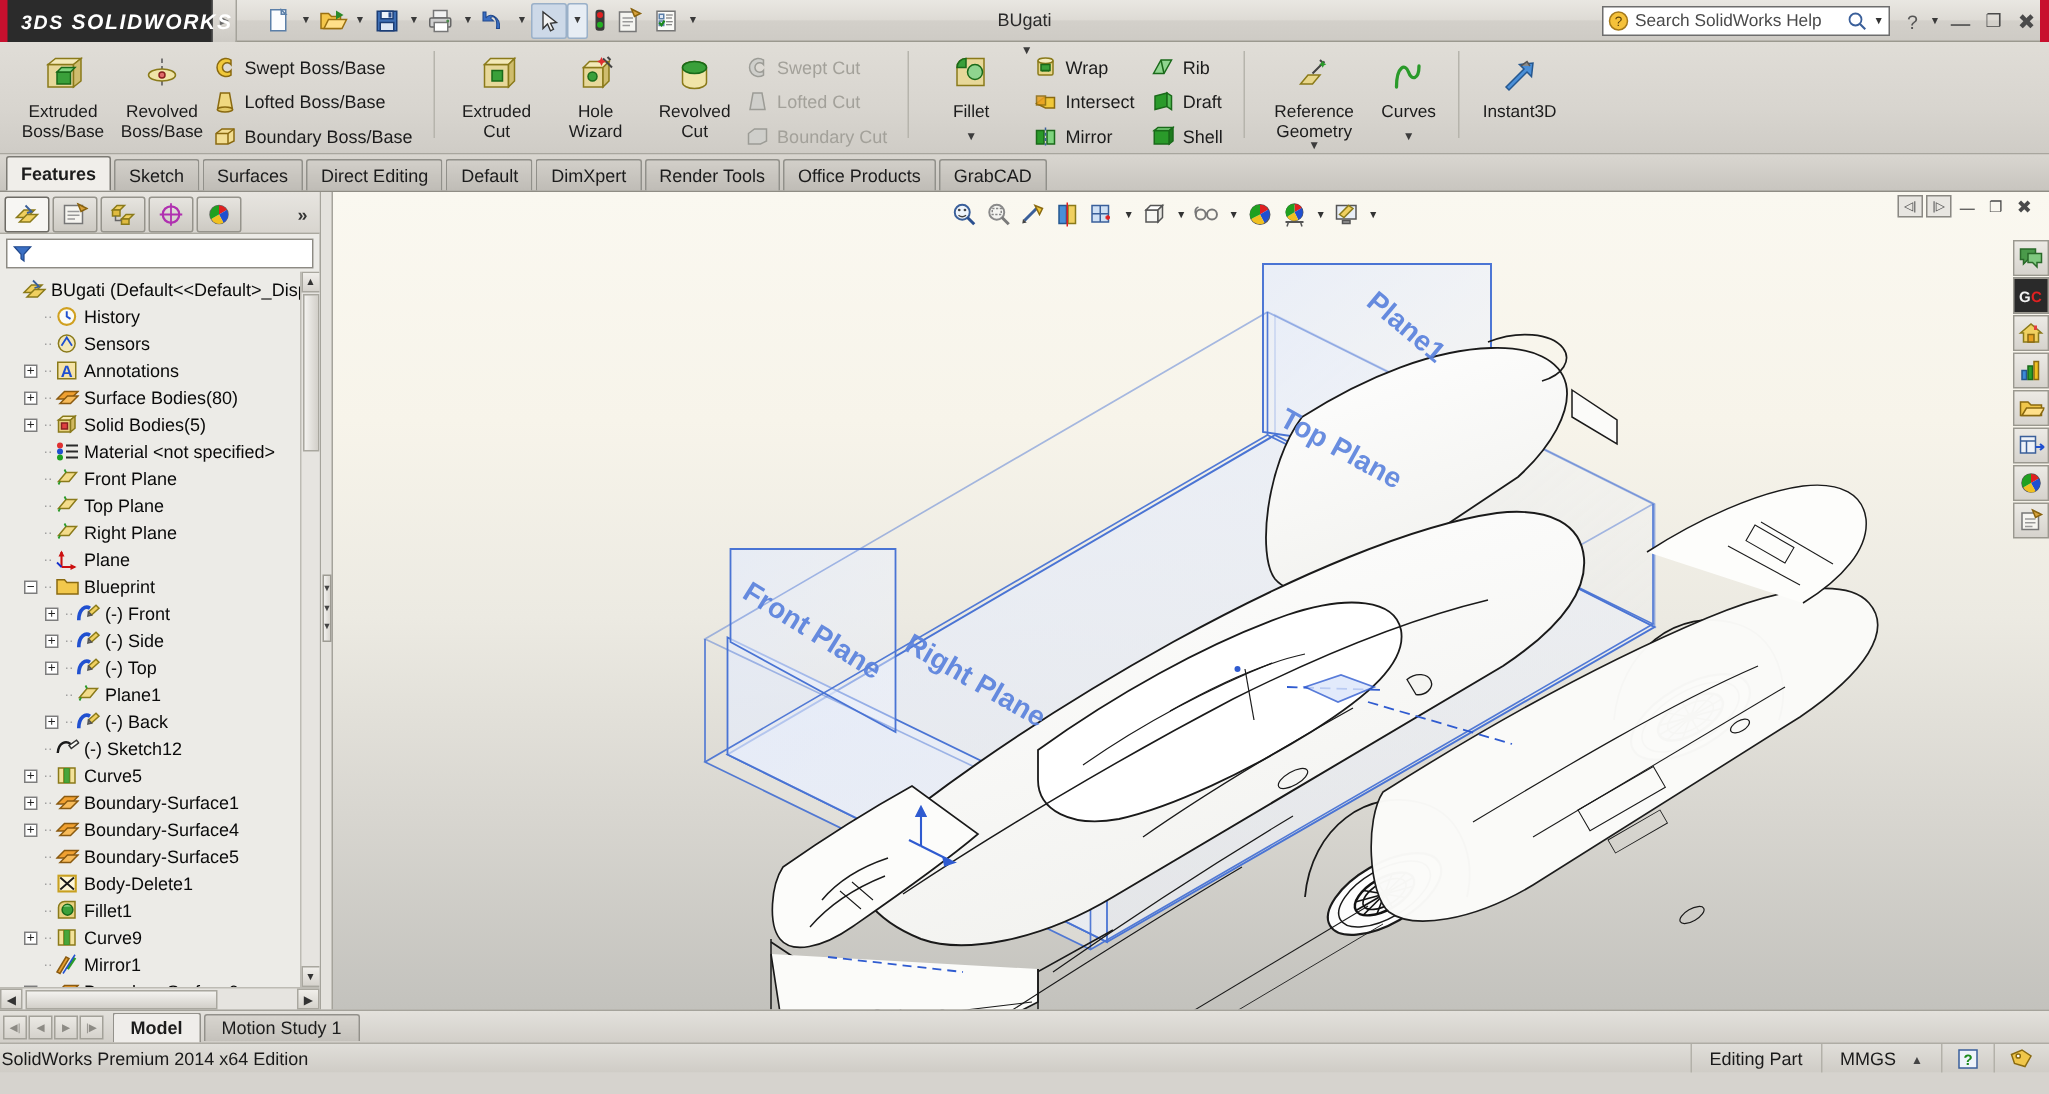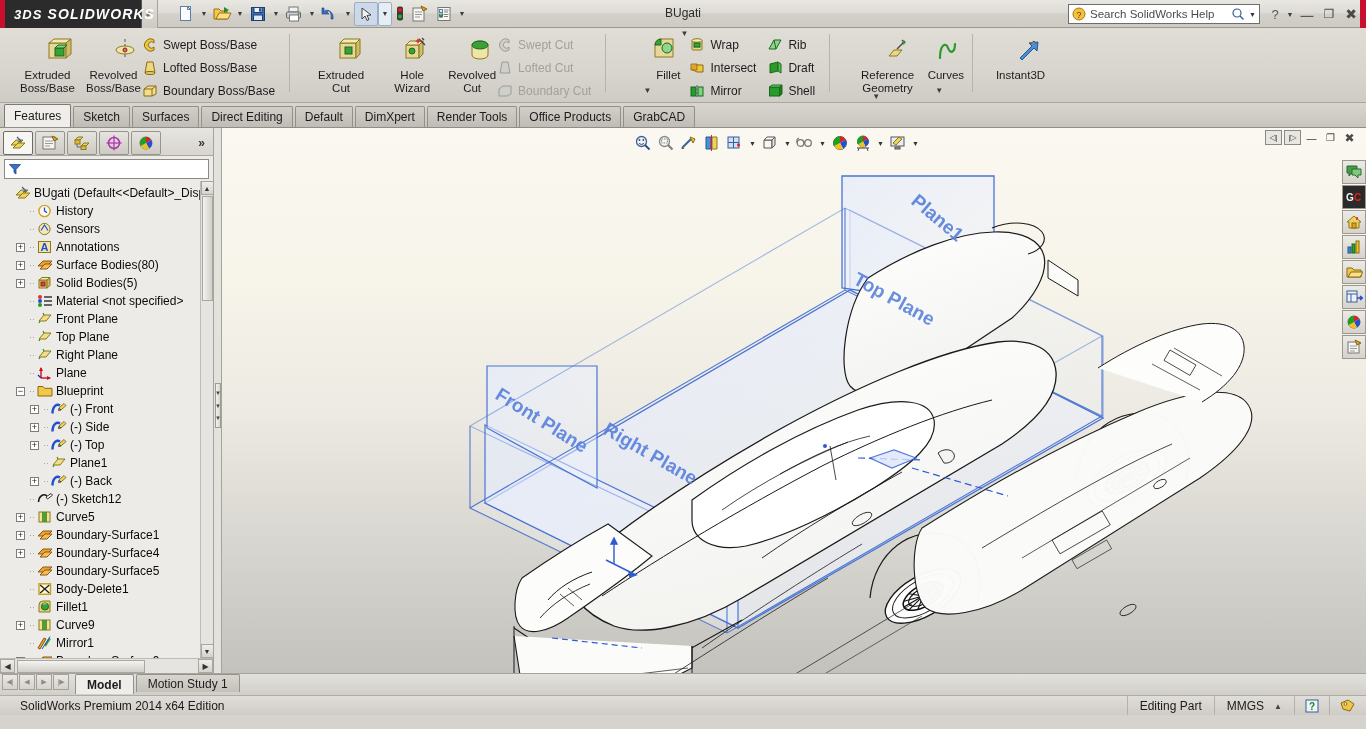--- a/index.html
+++ b/index.html
@@ -72,21 +72,21 @@
   
   .ribbon {
     position:absolute; left:0; top:28px; width:1366px; height:75px;
     background: linear-gradient(to bottom, #e0ddd7 0%, #d8d5cf 60%, #cfccc6 100%);
     border-bottom:1px solid #a8a69e;
     display:flex; align-items:stretch; padding-left:4px;
   }
   .rgroup { display:flex; align-items:flex-start; padding:3px 5px 0 5px; height:75px; }
   .rsep { width:1px; background:#b6b4ac; margin:6px 3px 10px 3px; }
   .bigbtn {
-    width:66px; display:flex; flex-direction:column; align-items:flex-end;
+    width:66px; display:flex; flex-direction:column; align-items:center;
     padding-top:5px; cursor:default;
   }
   .bigbtn .lbl { font-size:11.5px; color:#1c1c1c; text-align:center; line-height:12.5px; margin-top:3px;}
   .icon32 { width:32px; height:30px; display:flex; align-items:center; justify-content:center; }
   .icon16 { width:18px; height:18px; display:flex; align-items:center; justify-content:center; flex:0 0 18px;}
   .smallcol { display:flex; flex-direction:column; gap:0px; padding-top:2px; }
   .smallrow { display:flex; align-items:center; height:23px; gap:4px; padding-right:6px;}
   .smallrow .lbl { font-size:12px; color:#1c1c1c; white-space:nowrap; }
   .smallrow.dis .lbl { color:#a3a19a; }
   .dropcar { width:100%; text-align:center; color:#3c3c3c; font-size:8px; margin-top:4px;}
@@ -100,21 +100,21 @@
     display:flex; align-items:flex-end; padding-left:4px;
   }
   .tab {
     height:21px; padding:0 9px; margin-right:2px;
     background:linear-gradient(to bottom,#d2cfc9,#bfbcb6);
     border:1px solid #91908a; border-bottom:none;
     border-radius:2px 2px 0 0;
     display:flex; align-items:center; font-size:12px; color:#1c1c1c;
   }
   .tab.active {
-    background:#f0eeea; font-weight:normal; height:23px; border-color:#7c7a74;justify-content:center;
+    background:#f0eeea; font-weight:bold; height:23px; border-color:#7c7a74;justify-content:center;
   }
 
   
   .leftpanel {
     position:absolute; left:0; top:128px; width:214px; height:545px;
     background:#ecebe7; border-right:1px solid #a5a39b;
     display:flex; flex-direction:column;
   }
   .tree-tabs {
     height:28px; display:flex; align-items:center; padding:2px 2px 0 3px;
@@ -203,41 +203,41 @@
     width:24px;height:24px; margin-bottom:1px;
     background:linear-gradient(to bottom,#eceae5,#d6d3cd);
     border:1px solid #9a988f; display:flex;align-items:center;justify-content:center;
   }
 
   
   .bottombar {
     position:absolute; left:0; top:673px; width:1366px; height:22px;
     background:linear-gradient(to bottom,#e3e1dc,#d2cfc9);
     border-top:1px solid #a5a39b;
-    display:flex; padding-left:2px;
+    display:flex; align-items:center; padding-left:2px;
   }
   .navbtn {
     width:16px;height:16px; display:flex;align-items:center;justify-content:center;
     background:linear-gradient(to bottom,#ebe9e4,#d5d2cc); border:1px solid #a3a199;
     color:#8d8b85; font-size:7px; margin-right:1px;
   }
   .btab {
     height:18px; padding:0 11px; display:flex;align-items:center;
     font-size:12px; color:#1c1c1c; border:1px solid #93918b; border-bottom:none;
     background:linear-gradient(to bottom,#d8d5cf,#c4c1bb); margin-right:2px;
     border-radius:2px 2px 0 0;
   }
   .btab.active { background:#efedea; font-weight:bold; height:20px;}
   .statusbar {
     position:absolute; left:0; top:695px; width:1366px; height:20px;
     background:linear-gradient(to bottom,#e0ded9,#cfccc6);
     border-top:1px solid #aeaca4;
     display:flex; align-items:center; font-size:12px; color:#1a1a1a;
   }
-  .sb-left { padding-left:20px; }
+  .sb-left { padding-left:1px; }
   .sb-right { position:absolute; right:0; top:0; height:20px; display:flex; align-items:center; }
   .sb-cell { padding:0 12px; height:20px; display:flex; align-items:center;
     border-left:1px solid #b3b1a9; }
   .footerstrip {
     position:absolute; left:0; top:715px; width:1366px; height:14px;
     background:#d6d3ce;
   }
   .redstrip { position:absolute; right:0; top:0; width:6px; height:28px; background:#c8102e;}
 </style>
 </head>

